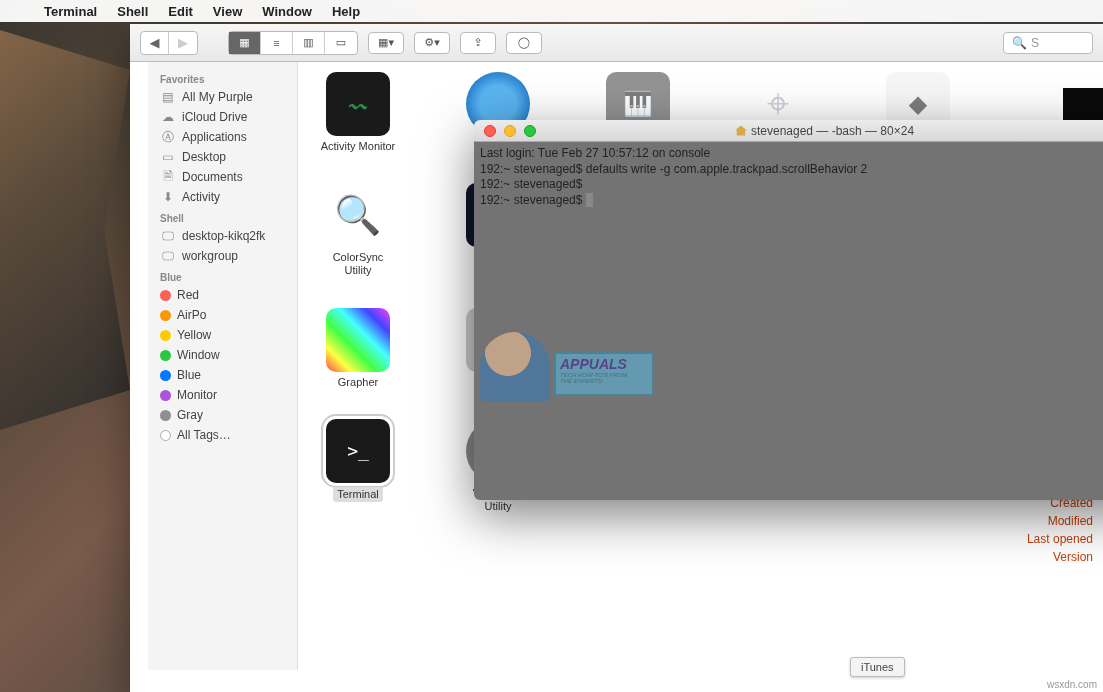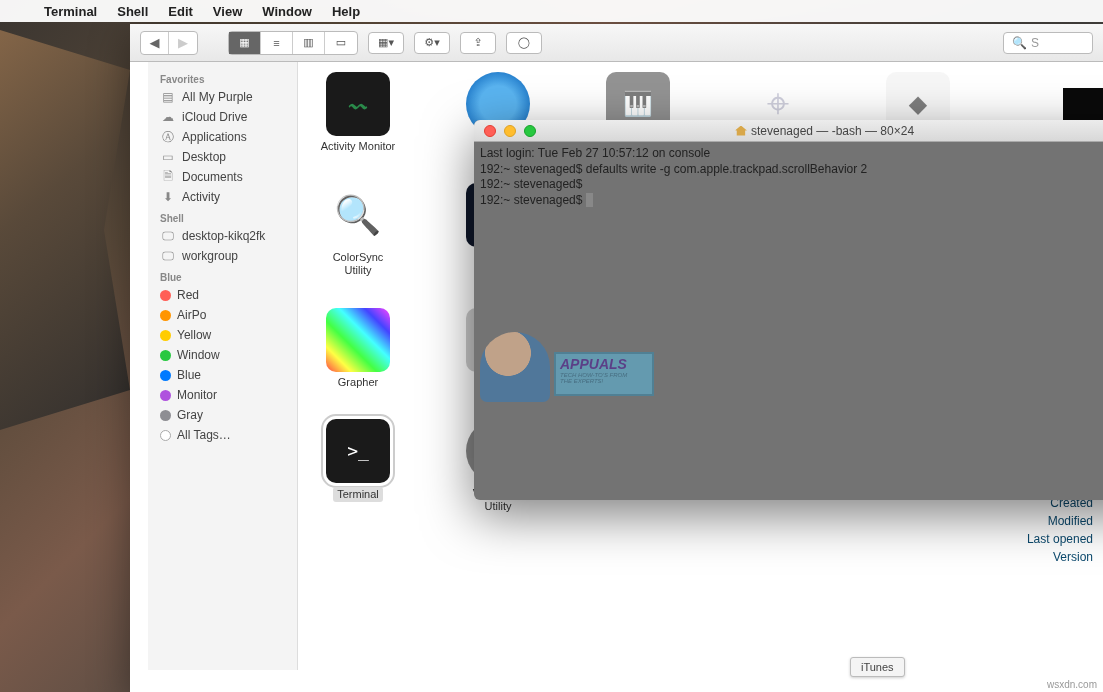--- a/index.html
+++ b/index.html
@@ -44,21 +44,21 @@
 .tag-red{background:#ff5f57;}.tag-orange{background:#ff9500;}.tag-yellow{background:#ffcc00;}.tag-green{background:#28c840;}.tag-blue{background:#007aff;}.tag-purple{background:#af52de;}.tag-gray{background:#8e8e93;}
 .tag-all{width:11px;height:11px;border-radius:50%;border:1.5px solid #aaa;background:#fff;}
 
 .content{flex:1;padding:10px 20px;display:flex;flex-wrap:wrap;align-content:flex-start;gap:30px 60px;}
 .app{width:80px;display:flex;flex-direction:column;align-items:center;gap:4px;}
 .app-icon{width:64px;height:64px;border-radius:10px;display:flex;align-items:center;justify-content:center;font-size:24px;}
 .app-label{font-size:11px;color:#333;text-align:center;line-height:1.2;}
 .app.sel .app-label{background:#ddd;border-radius:3px;padding:1px 4px;}
 .app.sel .app-icon{outline:2px solid #ccc;outline-offset:3px;border-radius:10px;background-color:#eee;}
 
-.info-panel{position:absolute;right:10px;top:470px;font-size:12px;color:#0c4a6e;text-align:right;}
+.info-panel{position:absolute;right:10px;top:470px;font-size:12px;color:#c2410c;text-align:right;}
 .info-panel div{padding:2px 0;font-weight:500;}
 
 
 .terminal{position:absolute;top:120px;left:474px;width:701px;height:380px;background:#737373;border-radius:6px;box-shadow:0 15px 50px rgba(0,0,0,.5);z-index:50;}
 .term-title{height:22px;background:linear-gradient(#ececec,#d8d8d8);border-bottom:1px solid #aaa;border-radius:6px 6px 0 0;display:flex;align-items:center;font-size:12px;color:#444;position:relative;}
 .term-title .traffic .dot.r{background:#ff5f57;border-color:#e33e32;}
 .term-title .traffic .dot.y{background:#ffbd2e;border-color:#dea123;}
 .term-title .traffic .dot.g{background:#28c840;border-color:#17a22b;}
 .term-center{position:absolute;left:50%;transform:translateX(-50%);display:flex;align-items:center;gap:4px;}
 .home-ico{width:12px;height:10px;background:#d8a74a;clip-path:polygon(50% 0,100% 50%,85% 50%,85% 100%,15% 100%,15% 50%,0 50%);}

